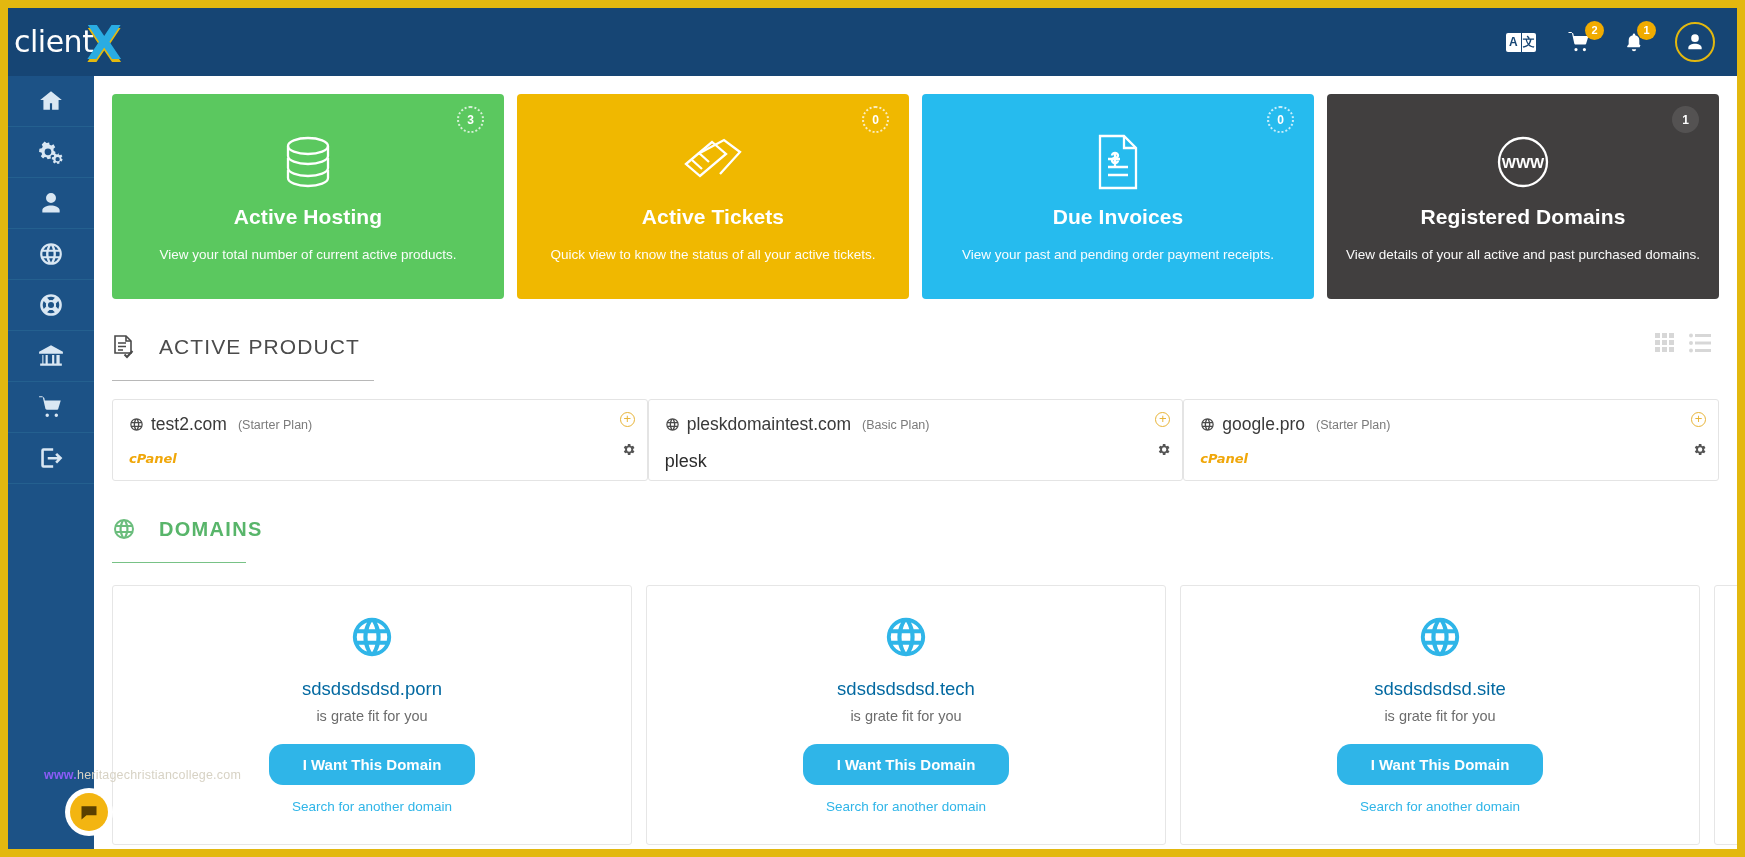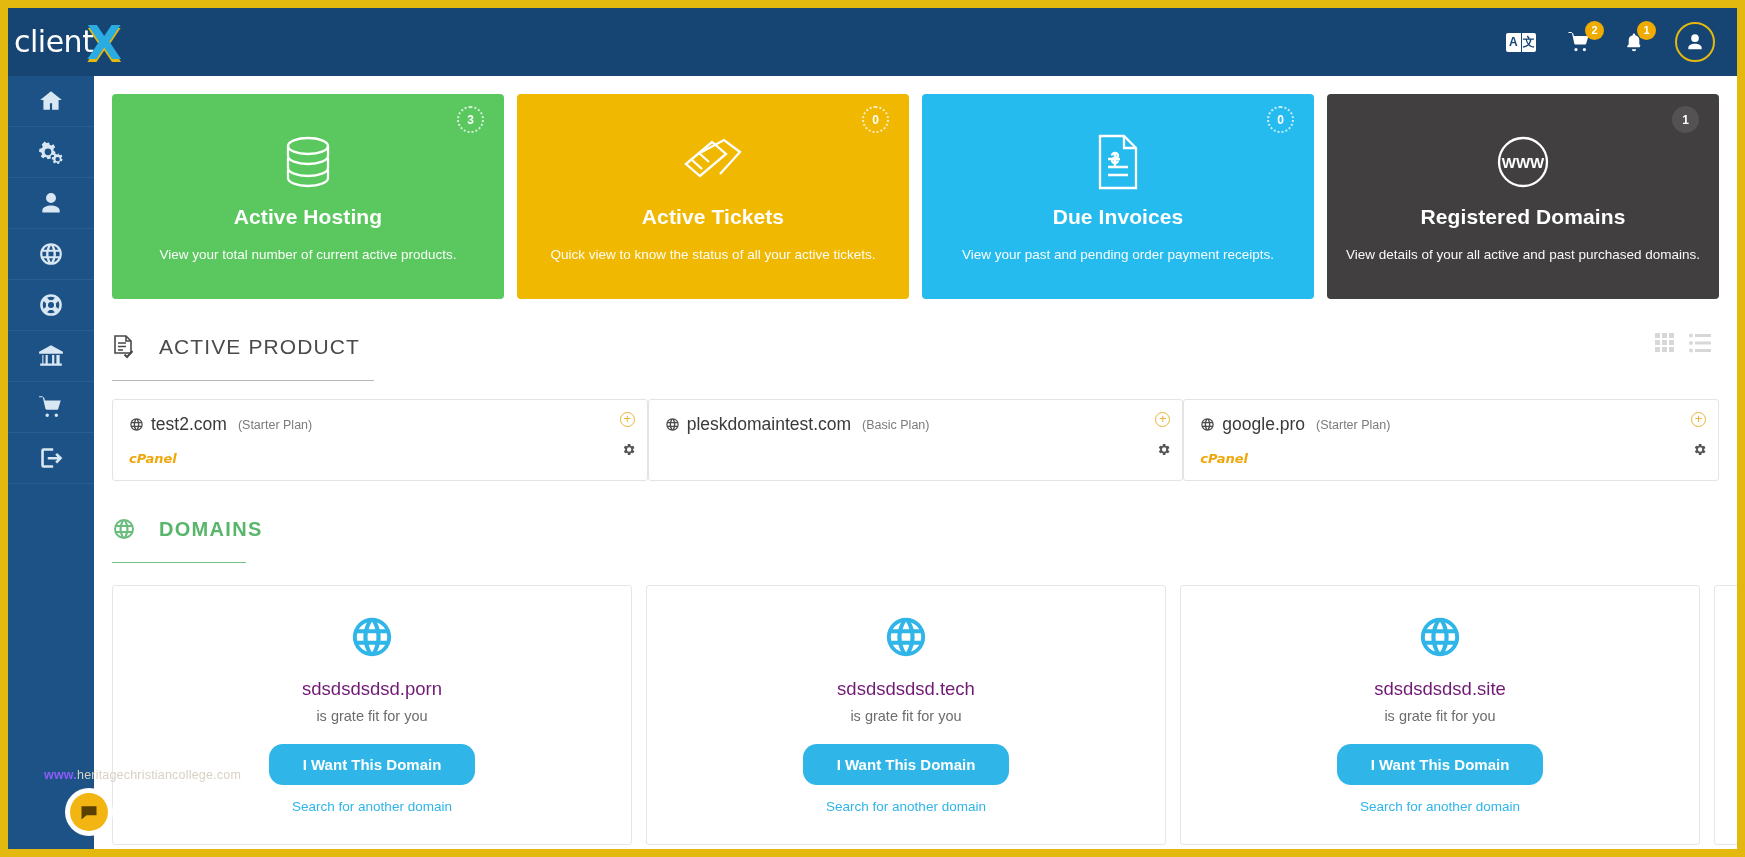--- a/index.html
+++ b/index.html
@@ -216,21 +216,21 @@
     border: 1px solid #e6e6e6;
     border-radius: 3px;
     background: #fff;
     height: 260px;
     display: flex; flex-direction: column;
     align-items: center;
     padding-top: 28px;
   }
   .dom-card.partial { flex: 0 0 120px; }
   .dom-globe { margin-bottom: 14px; }
-  .dom-name { font-size: 18.5px; color: #701a75; margin-bottom: 8px; }
+  .dom-name { font-size: 18.5px; color: #0369a1; margin-bottom: 8px; }
   .dom-fit { font-size: 14.5px; color: #6c6c6c; margin-bottom: 20px; }
   .dom-btn {
     background: #2fb5e8;
     color: #fff;
     border: none;
     border-radius: 14px;
     font-size: 15px; font-weight: 700;
     padding: 12px 34px;
     cursor: pointer;
     font-family: "Liberation Sans", sans-serif;
@@ -482,20 +482,21 @@
       <div class="prod-card">
         <div class="prod-top">
           <span class="prod-globe">
             <svg width="15" height="15" viewBox="0 0 24 24" fill="#4a4a4a">
                 <path d="M12 2a10 10 0 100 20 10 10 0 000-20zm6.9 6h-2.9a15.6 15.6 0 00-1.4-3.6A8 8 0 0118.9 8zM12 4.1c.7 1 1.3 2.3 1.7 3.9h-3.4c.4-1.6 1-2.9 1.7-3.9zM4.3 14a8 8 0 010-4h3.3a17 17 0 000 4H4.3zm.8 2h2.9c.3 1.3.8 2.5 1.4 3.6A8 8 0 015.1 16zm2.9-8H5.1a8 8 0 014.3-3.6A15.6 15.6 0 008 8zm4 11.9c-.7-1-1.3-2.3-1.7-3.9h3.4c-.4 1.6-1 2.9-1.7 3.9zM14.2 14H9.8a15 15 0 010-4h4.4a15 15 0 010 4zm.4 5.6c.6-1.1 1.1-2.3 1.4-3.6h2.9a8 8 0 01-4.3 3.6zm1.8-5.6a17 17 0 000-4h3.3a8 8 0 010 4h-3.3z"></path>
               </svg>
           </span>
           <span class="prod-domain">pleskdomaintest.com</span>
           <span class="prod-plan">(Basic Plan)</span>
         </div>
+        <div class="prod-brand plesk">plesk</div>
         <div class="prod-plus">+</div>
         <span class="prod-gear">
           <svg width="15" height="15" viewBox="0 0 24 24" fill="#555">
               <path d="M19.4 13a7.9 7.9 0 000-2l2.1-1.6-2-3.5-2.5 1a7.7 7.7 0 00-1.7-1L15 3H11l-.3 2.8a7.7 7.7 0 00-1.7 1l-2.5-1-2 3.5L6.6 11a7.9 7.9 0 000 2l-2.1 1.6 2 3.5 2.5-1c.5.4 1.1.8 1.7 1l.3 2.8h4l.3-2.8c.6-.2 1.2-.6 1.7-1l2.5 1 2-3.5-2.1-1.6zM13 15.5a3.5 3.5 0 110-7 3.5 3.5 0 010 7z"></path>
             </svg>
         </span>
       </div>
 
       <div class="prod-card">
         <div class="prod-top">

